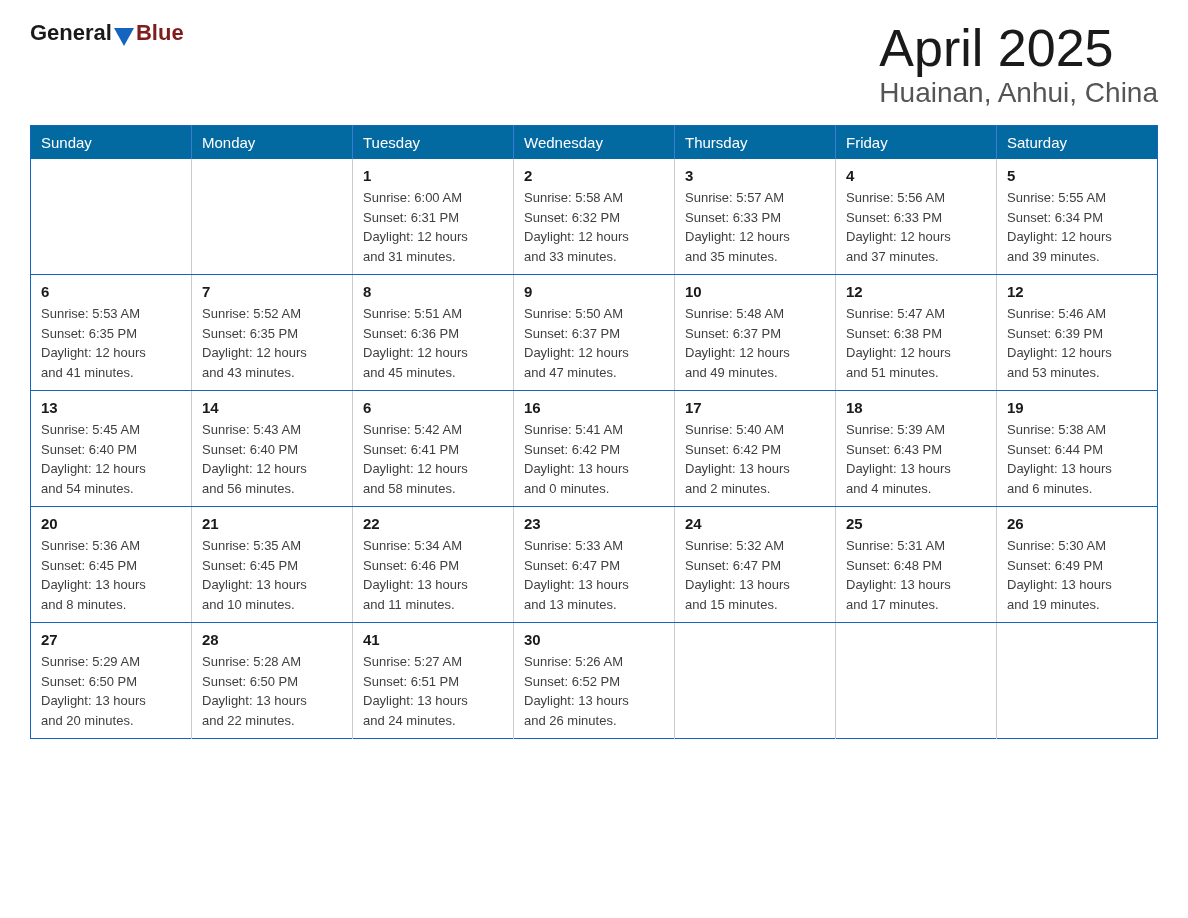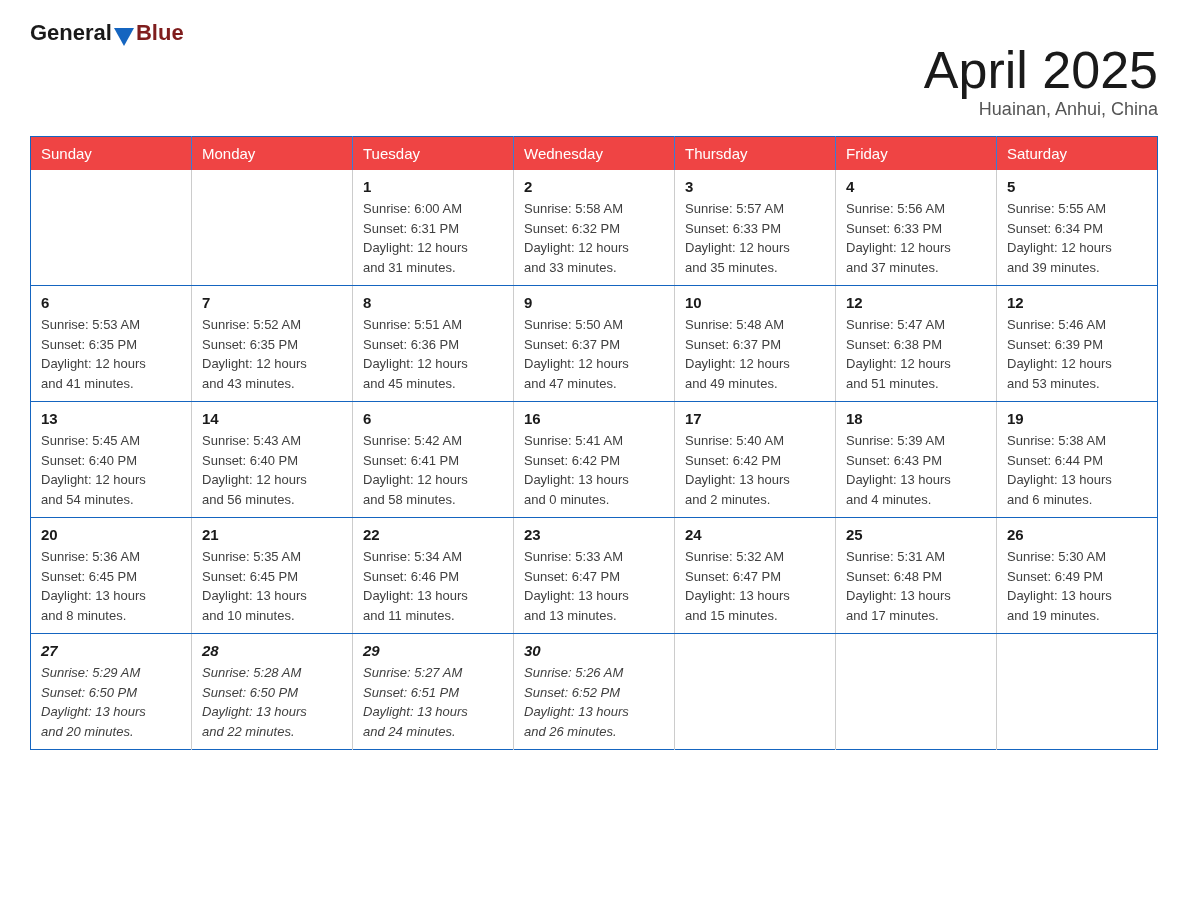--- a/index.html
+++ b/index.html
@@ -29,61 +29,59 @@
     .logo-icon {
       width: 0;
       height: 0;
       border-left: 10px solid transparent;
       border-right: 10px solid transparent;
       border-top: 18px solid #1565c0;
       margin: 0 2px;
       display: inline-block;
     }
     .title-block {
-      text-align: right;
-      margin-top: 22px;
     }
     .title-block h1 {
       font-size: 52px;
       font-weight: normal;
       color: #1a1a1a;
       line-height: 1.1;
     }
     .title-block h2 {
-      font-size: 18px;
+      font-size: 28px;
       font-weight: normal;
       color: #555;
     }
     .calendar {
       width: 100%;
       border-collapse: collapse;
       border: 1px solid #1565c0;
     }
     .calendar th {
-      background: #ef4444;
+      background: #0369a1;
       color: #fff;
       padding: 8px 10px;
       text-align: left;
       font-size: 15px;
       font-weight: normal;
       border-right: 1px solid #3a7bd5;
     }
     .calendar th:last-child { border-right: none; }
     .calendar td {
       vertical-align: top;
       padding: 8px 10px;
       border-right: 1px solid #ccc;
       border-bottom: 1px solid #1565c0;
       width: 14.28%;
       min-height: 100px;
       font-size: 13px;
       color: #333;
     }
     .calendar td:last-child { border-right: none; }
-    .calendar tr:last-child td { border-bottom: none; font-style: italic; }
+    .calendar tr:last-child td { border-bottom: none; }
     .day-number {
       font-size: 15px;
       font-weight: bold;
       color: #1a1a1a;
       margin-bottom: 4px;
       display: block;
     }
     .day-info {
       font-size: 13px;
       color: #404040;
@@ -236,21 +234,21 @@
       <tr>
         <td>
           <span class="day-number">27</span>
           <div class="day-info">Sunrise: 5:29 AM<br>Sunset: 6:50 PM<br>Daylight: 13 hours<br>and 20 minutes.</div>
         </td>
         <td>
           <span class="day-number">28</span>
           <div class="day-info">Sunrise: 5:28 AM<br>Sunset: 6:50 PM<br>Daylight: 13 hours<br>and 22 minutes.</div>
         </td>
         <td>
-          <span class="day-number">29</span>
+          <span class="day-number">41</span>
           <div class="day-info">Sunrise: 5:27 AM<br>Sunset: 6:51 PM<br>Daylight: 13 hours<br>and 24 minutes.</div>
         </td>
         <td>
           <span class="day-number">30</span>
           <div class="day-info">Sunrise: 5:26 AM<br>Sunset: 6:52 PM<br>Daylight: 13 hours<br>and 26 minutes.</div>
         </td>
         <td class="empty-cell"></td>
         <td class="empty-cell"></td>
         <td class="empty-cell"></td>
       </tr>

